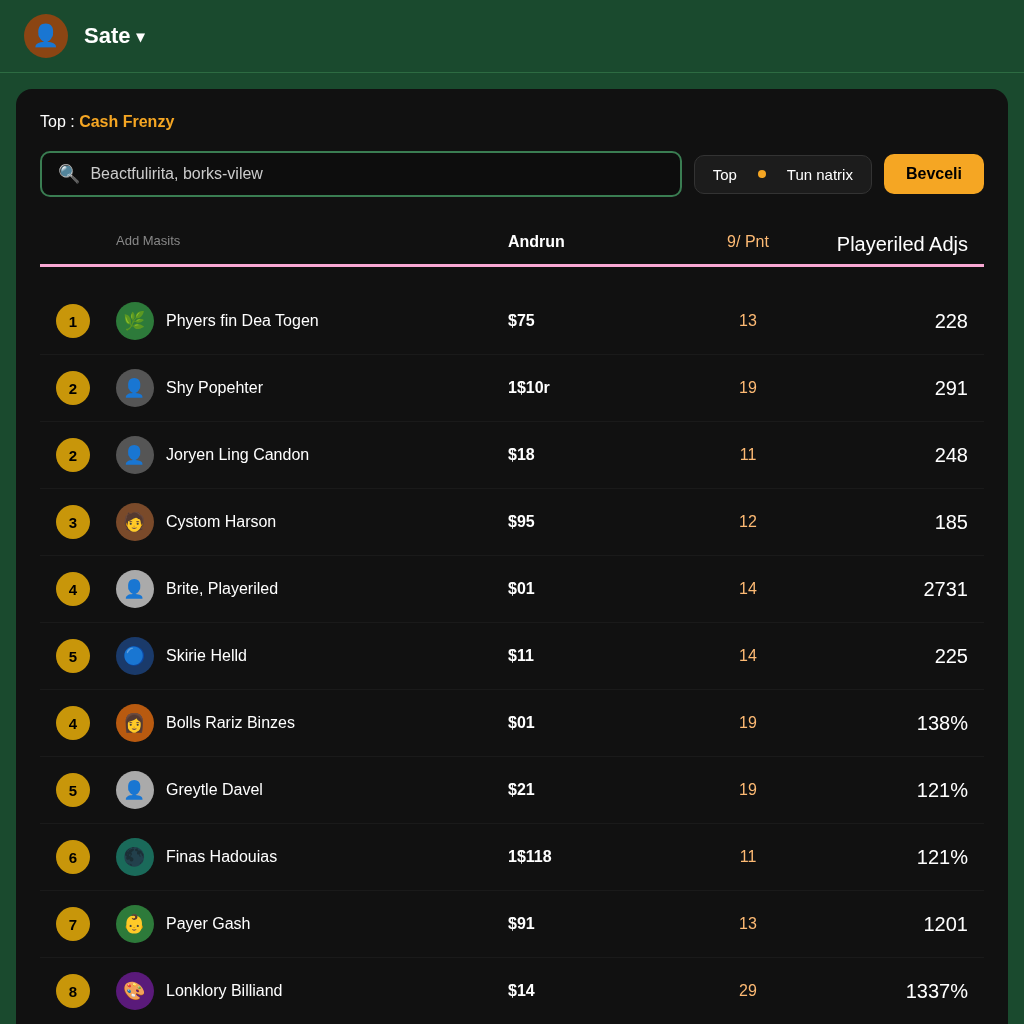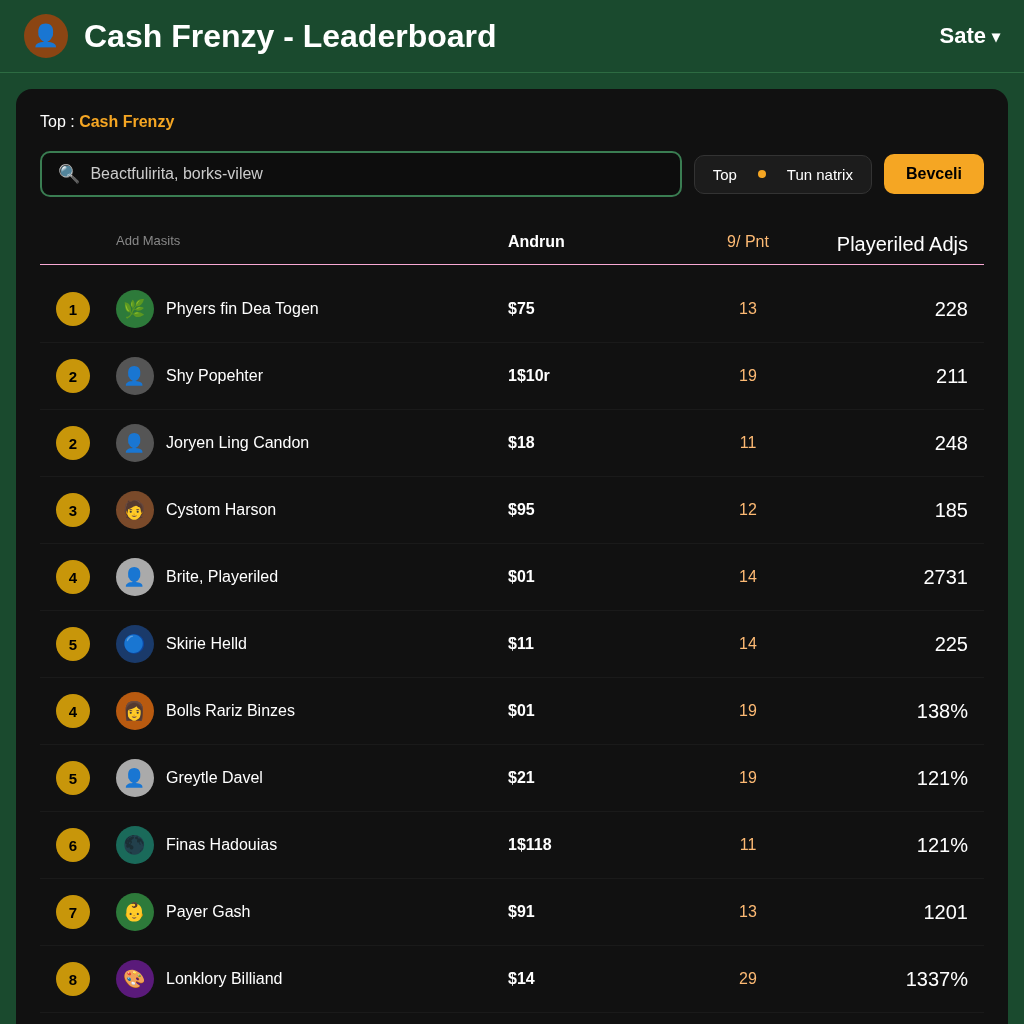--- a/index.html
+++ b/index.html
@@ -130,22 +130,22 @@
     }
 
     
     .table-header {
       display: grid;
       grid-template-columns: 60px 1fr 180px 120px 160px;
       padding: 8px 16px;
       color: #888888;
       font-size: 13px;
       font-weight: 500;
-      border-bottom: 1px solid #f9a8d4;
-      margin-bottom: 11px;
+      border-bottom: 3px solid #f9a8d4;
+      margin-bottom: 21px;
     }
     .table-header .col-rank { text-align: left; }
     .table-header .col-name { text-align: left; }
     .table-header .col-amount { text-align: left; }
     .table-header .col-points { text-align: center; }
     .table-header .col-adj { text-align: right; }
 
     .table-row {
       display: grid;
       grid-template-columns: 60px 1fr 180px 120px 160px;
@@ -221,21 +221,20 @@
     .av-purple { background: #5a1a7a; }
     .av-red { background: #7a1a1a; }
   </style>
 </head>
 <body>
 
 <div class="header">
   <div class="header-logo">
     <span>👤</span>
   </div>
-  <span class="header-title">Cash Frenzy - Leaderboard</span>
   <div class="header-action">
     <span>Sate</span>
     <span class="chevron-down">▾</span>
   </div>
 </div>
 
 <div class="main-container">
 
   <div class="breadcrumb">
     <span>Top : </span><span class="breadcrumb-highlight">Cash Frenzy</span>
@@ -280,21 +279,21 @@
         <div class="table-row">
     <div style="display:flex;align-items:center;">
       <div class="rank-badge">2</div>
     </div>
     <div class="player-cell">
       <div class="player-avatar av-gray">👤</div>
       <span class="player-name">Shy Popehter</span>
     </div>
     <div class="col-amount">1$10r</div>
     <div class="col-points">19</div>
-    <div class="col-adj">211</div>
+    <div class="col-adj">291</div>
   </div>
         <div class="table-row">
     <div style="display:flex;align-items:center;">
       <div class="rank-badge">2</div>
     </div>
     <div class="player-cell">
       <div class="player-avatar av-gray">👤</div>
       <span class="player-name">Joryen Ling Candon</span>
     </div>
     <div class="col-amount">$18</div>

